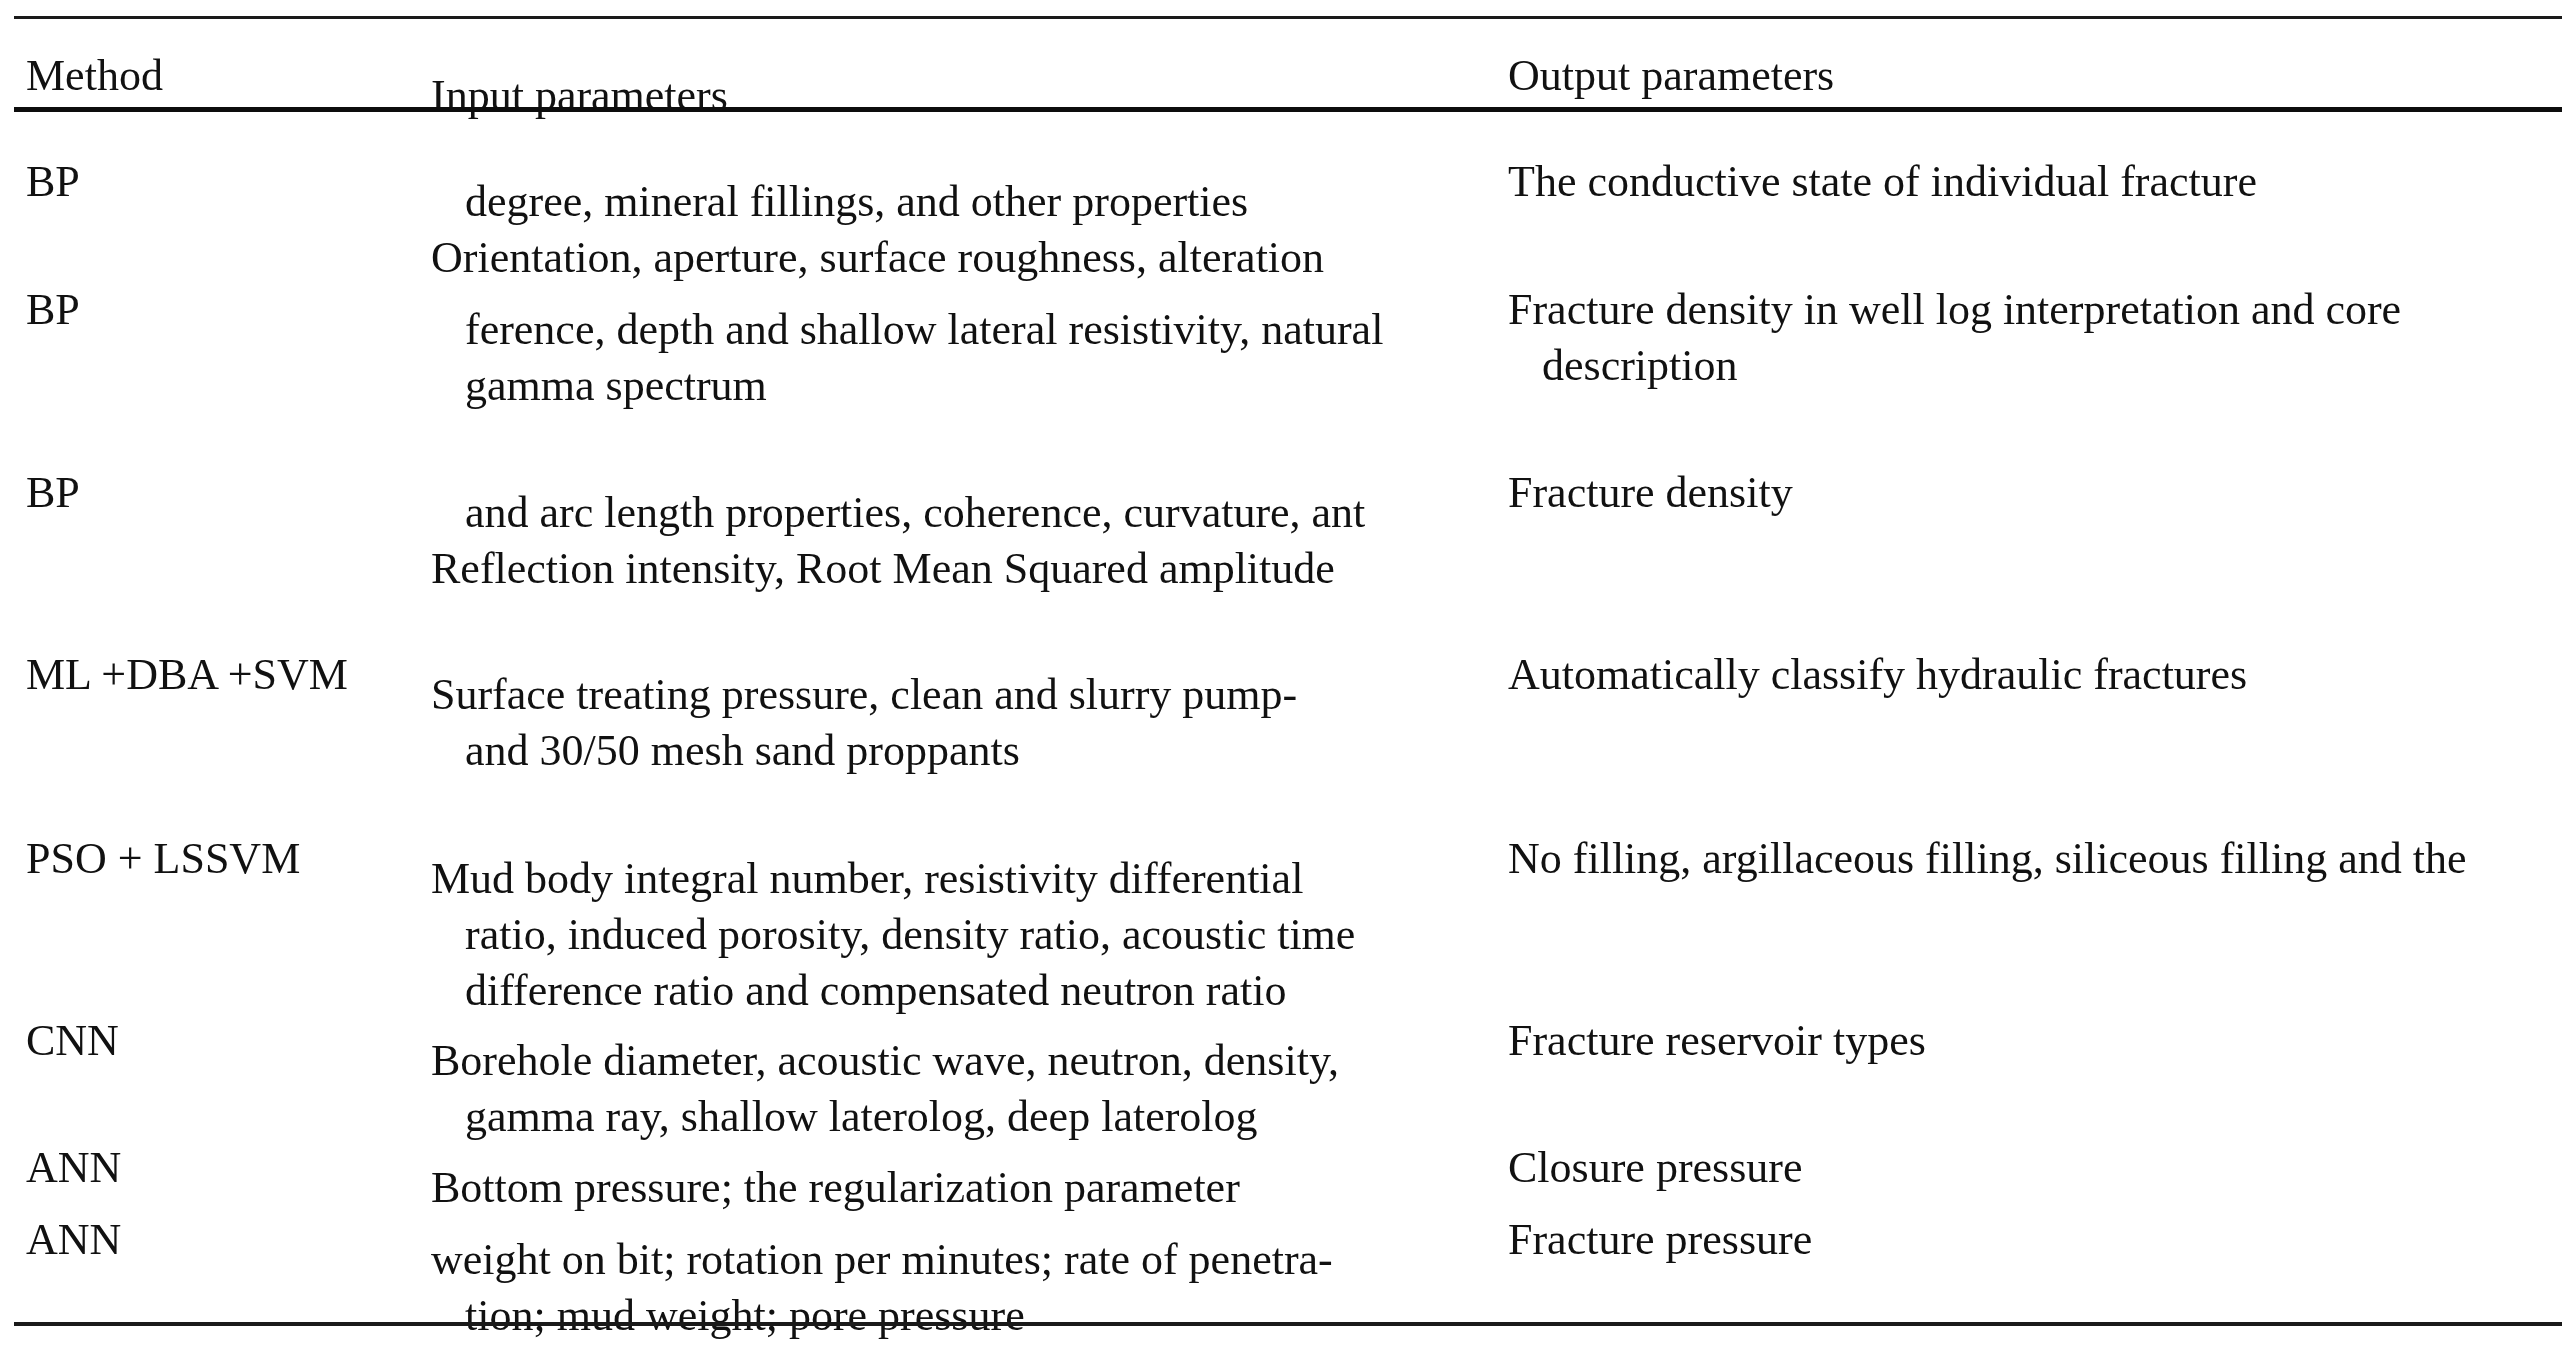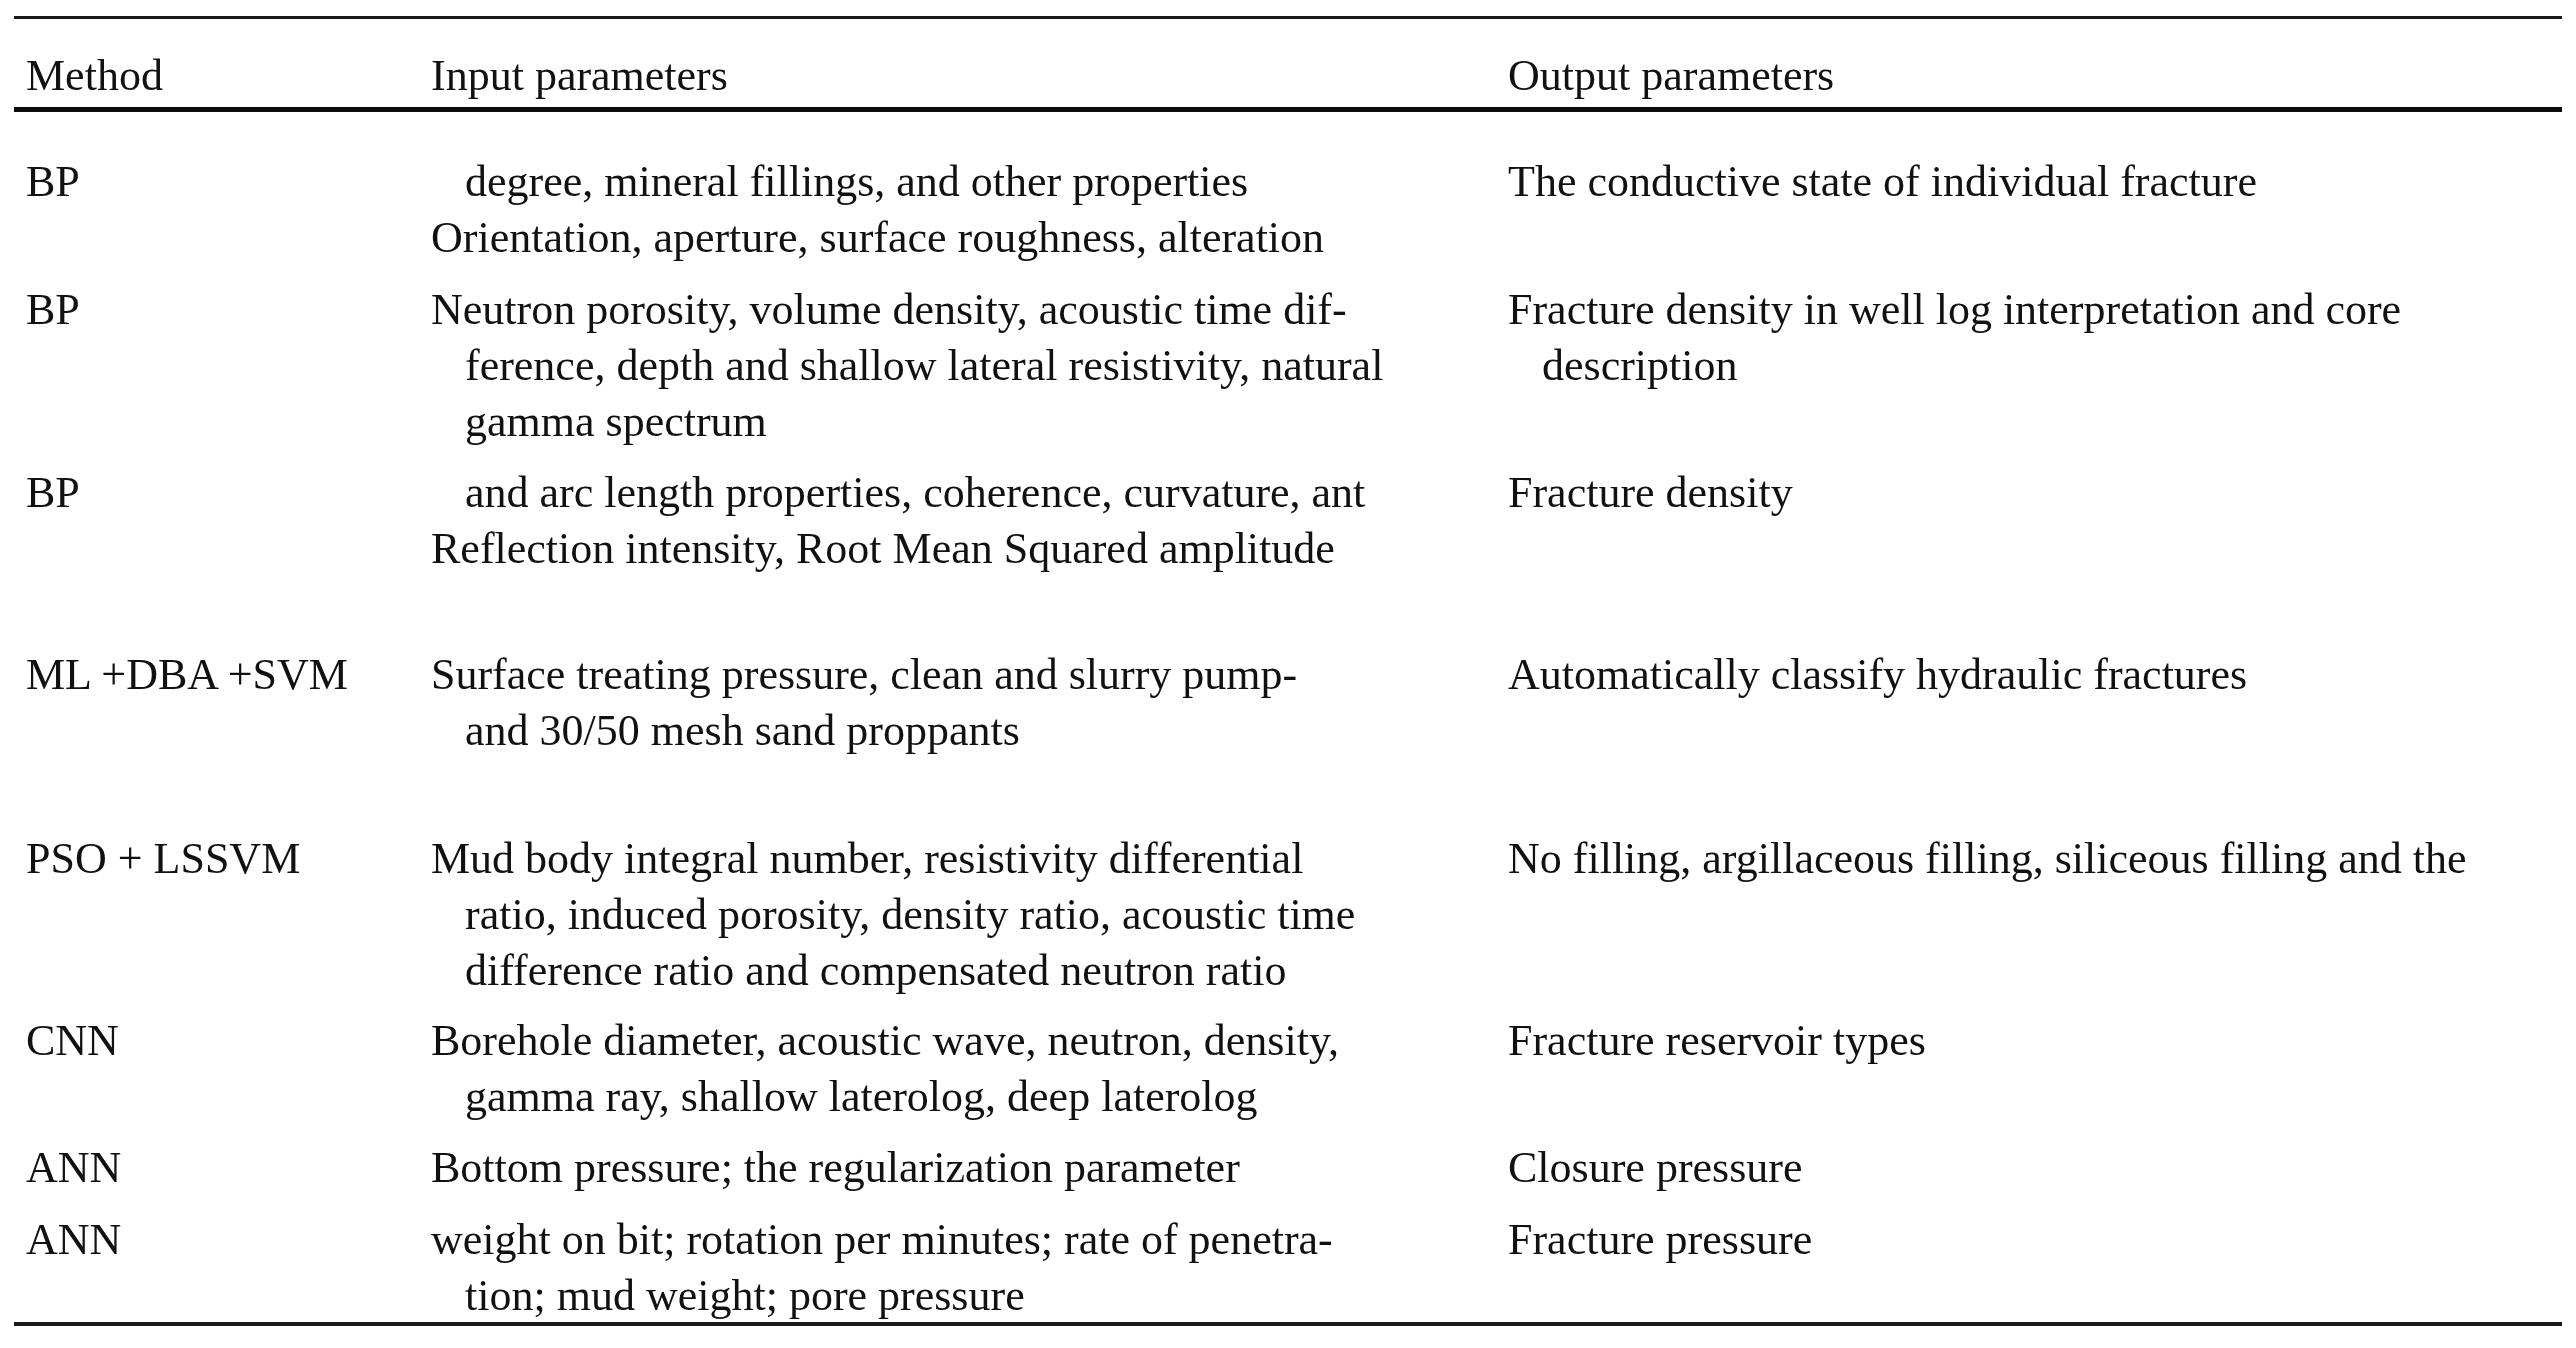--- a/index.html
+++ b/index.html
@@ -5,21 +5,21 @@
   html, body { margin:0; padding:0; background:#ffffff; }
   body { width:2576px; height:1348px; position:relative; overflow:hidden;
          font-family:"Liberation Serif", "DejaVu Serif", serif; color:#111111; }
   .rule { position:absolute; left:14px; width:2548px; background:#1a1a1a; }
   .rule.top { top:16px; height:2.8px; }
   .rule.mid { top:107px; height:5px; background:#0d0d0d; }
   .rule.bottom { top:1322px; height:3.5px; }
   .row { position:absolute; left:0; width:2576px; font-size:44px; line-height:56px; }
   .cell { position:absolute; top:16px; }
   .c-method { left:26px; width:395px; white-space:nowrap; }
-  .c-input { left:431px; width:1057px; }
+  .c-input { left:431px; width:1057px;margin-top:20px; }
   .c-output { left:1508px; width:1057px; }
   .ln { display:block; white-space:nowrap; height:56px; }
   .ln.cont { padding-left:34px; }
   .hdr { top:32px; }
 </style>
 </head>
 <body>
 
 <div>
 
@@ -50,21 +50,20 @@
     <div class="cell c-output">
       <span class="ln">The conductive state of individual fracture</span>
     </div>
   </div>
 
   <div class="row" style="top:266px">
     <div class="cell c-method">
       <span class="ln">BP</span>
     </div>
     <div class="cell c-input">
-      <span class="ln">Neutron porosity, volume density, acoustic time dif-</span>
       <span class="ln cont">ference, depth and shallow lateral resistivity, natural</span>
       <span class="ln cont">gamma spectrum</span>
     </div>
     <div class="cell c-output">
       <span class="ln">Fracture density in well log interpretation and core</span>
       <span class="ln cont">description</span>
     </div>
   </div>
 
   <div class="row" style="top:449px">

